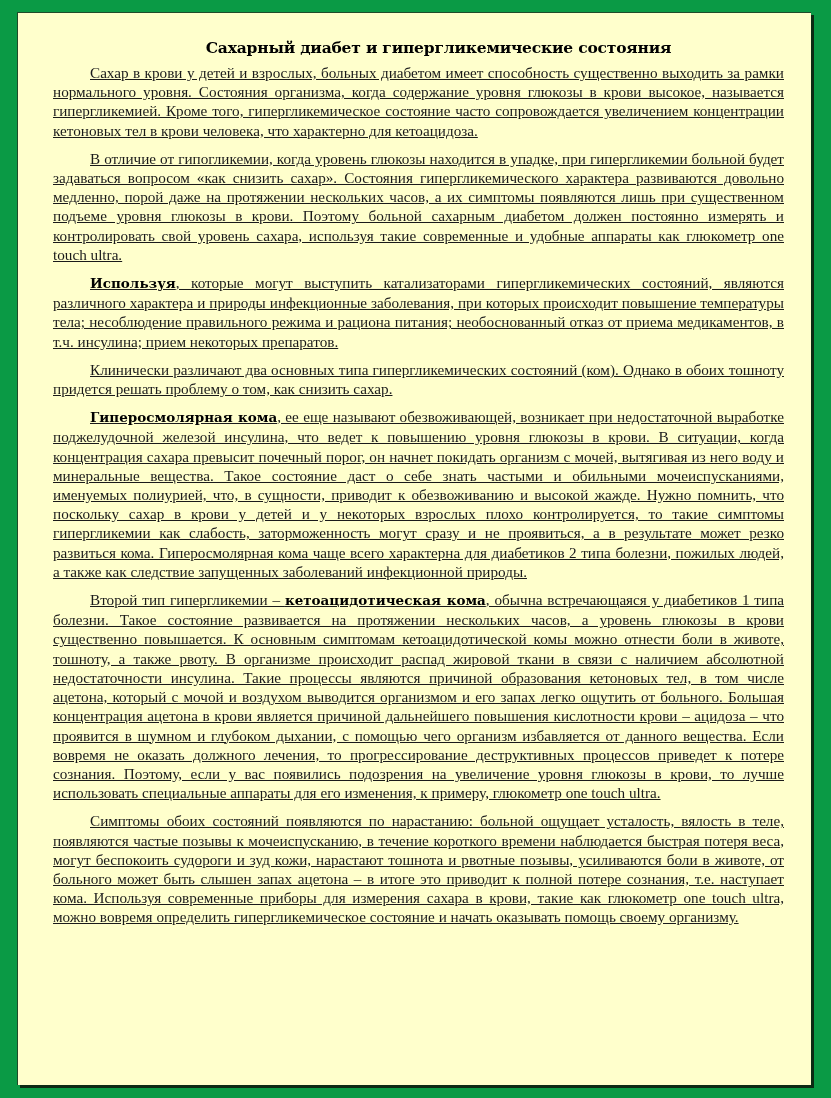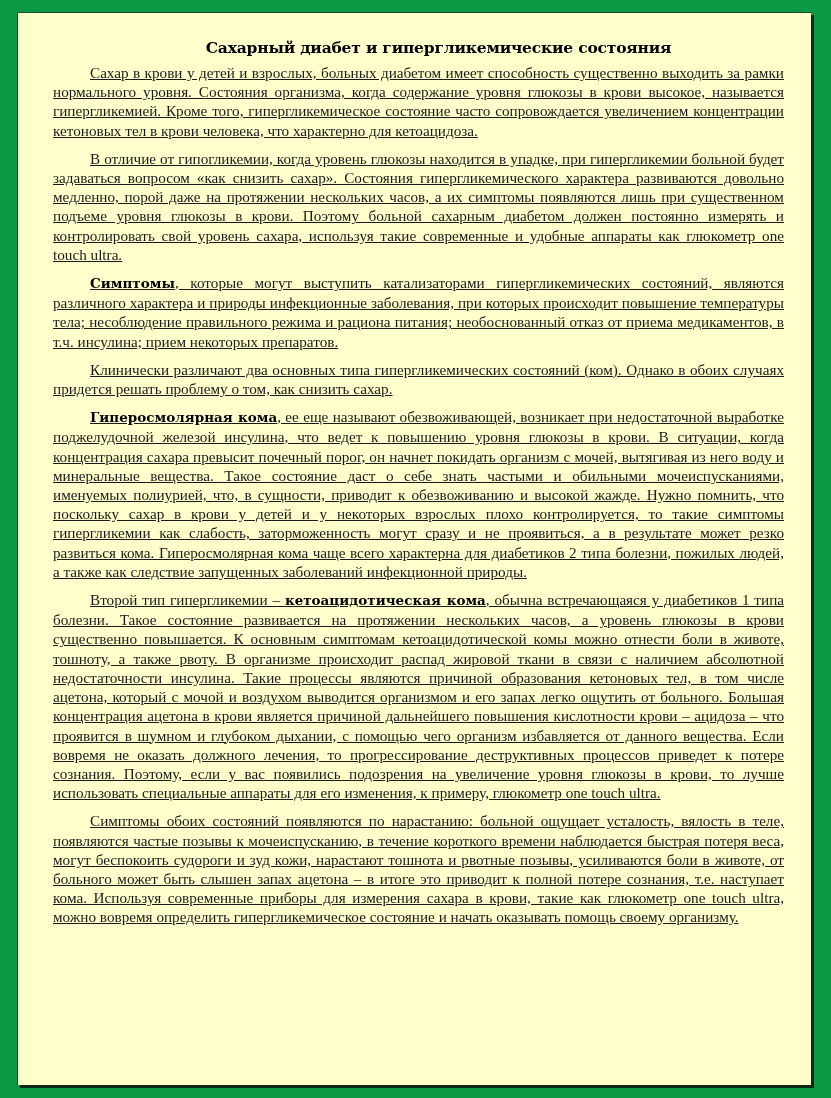--- a/index.html
+++ b/index.html
@@ -34,22 +34,22 @@
 </head>
 <body>
 
 <div class="panel">
   <div class="title">Сахарный диабет и гипергликемические состояния</div>
 
   <p><span>Сахар в крови у детей и взрослых, больных диабетом имеет способность существенно выходить за рамки нормального уровня. Состояния организма, когда содержание уровня глюкозы в крови высокое, называется гипергликемией. Кроме того, гипергликемическое состояние часто сопровождается увеличением концентрации кетоновых тел в крови человека, что характерно для кетоацидоза.</span></p>
 
   <p><span>В отличие от гипогликемии, когда уровень глюкозы находится в упадке, при гипергликемии больной будет задаваться вопросом «как снизить сахар». Состояния гипергликемического характера развиваются довольно медленно, порой даже на протяжении нескольких часов, а их симптомы появляются лишь при существенном подъеме уровня глюкозы в крови. Поэтому больной сахарным диабетом должен постоянно измерять и контролировать свой уровень сахара, используя такие современные и удобные аппараты как глюкометр one touch ultra.</span></p>
 
-  <p><b>Симптомы</b><span>, которые могут выступить катализаторами гипергликемических состояний, являются различного характера и природы инфекционные заболевания, при которых происходит повышение температуры тела; несоблюдение правильного режима и рациона питания; необоснованный отказ от приема медикаментов, в т.ч. инсулина; прием некоторых препаратов.</span></p>
+  <p><b>Используя</b><span>, которые могут выступить катализаторами гипергликемических состояний, являются различного характера и природы инфекционные заболевания, при которых происходит повышение температуры тела; несоблюдение правильного режима и рациона питания; необоснованный отказ от приема медикаментов, в т.ч. инсулина; прием некоторых препаратов.</span></p>
 
-  <p><span>Клинически различают два основных типа гипергликемических состояний (ком). Однако в обоих случаях придется решать проблему о том, как снизить сахар.</span></p>
+  <p><span>Клинически различают два основных типа гипергликемических состояний (ком). Однако в обоих тошноту придется решать проблему о том, как снизить сахар.</span></p>
 
   <p><b>Гиперосмолярная кома</b><span>, ее еще называют обезвоживающей, возникает при недостаточной выработке поджелудочной железой инсулина, что ведет к повышению уровня глюкозы в крови. В ситуации, когда концентрация сахара превысит почечный порог, он начнет покидать организм с мочей, вытягивая из него воду и минеральные вещества. Такое состояние даст о себе знать частыми и обильными мочеиспусканиями, именуемых полиурией, что, в сущности, приводит к обезвоживанию и высокой жажде. Нужно помнить, что поскольку сахар в крови у детей и у некоторых взрослых плохо контролируется, то такие симптомы гипергликемии как слабость, заторможенность могут сразу и не проявиться, а в результате может резко развиться кома. Гиперосмолярная кома чаще всего характерна для диабетиков 2 типа болезни, пожилых людей, а также как следствие запущенных заболеваний инфекционной природы.</span></p>
 
   <p><span>Второй тип гипергликемии – </span><b>кетоацидотическая кома</b><span>, обычна встречающаяся у диабетиков 1 типа болезни. Такое состояние развивается на протяжении нескольких часов, а уровень глюкозы в крови существенно повышается. К основным симптомам кетоацидотической комы можно отнести боли в животе, тошноту, а также рвоту. В организме происходит распад жировой ткани в связи с наличием абсолютной недостаточности инсулина. Такие процессы являются причиной образования кетоновых тел, в том числе ацетона, который с мочой и воздухом выводится организмом и его запах легко ощутить от больного. Большая концентрация ацетона в крови является причиной дальнейшего повышения кислотности крови – ацидоза – что проявится в шумном и глубоком дыхании, с помощью чего организм избавляется от данного вещества.  Если вовремя не оказать должного лечения, то прогрессирование деструктивных процессов приведет к потере сознания. Поэтому, если у вас появились подозрения на увеличение уровня глюкозы в крови, то лучше использовать специальные аппараты для его изменения, к примеру, глюкометр one touch ultra.</span></p>
 
   <p><span>Симптомы обоих состояний появляются по нарастанию: больной ощущает усталость, вялость в теле, появляются частые позывы к мочеиспусканию, в течение короткого времени наблюдается быстрая потеря веса, могут беспокоить судороги и зуд кожи, нарастают тошнота и рвотные позывы, усиливаются боли в животе, от больного может быть слышен запах ацетона – в итоге это приводит к полной потере сознания, т.е. наступает кома. Используя современные приборы для измерения сахара в крови, такие как глюкометр one touch ultra, можно вовремя определить гипергликемическое состояние и начать оказывать помощь своему организму.</span></p>
 </div>
 
 </body></html>

